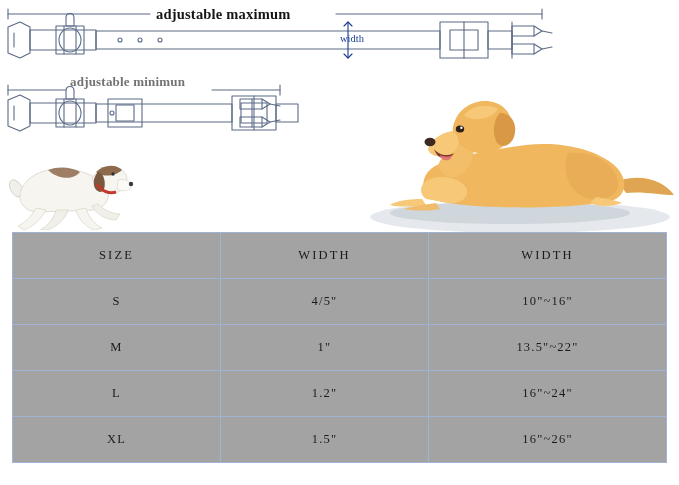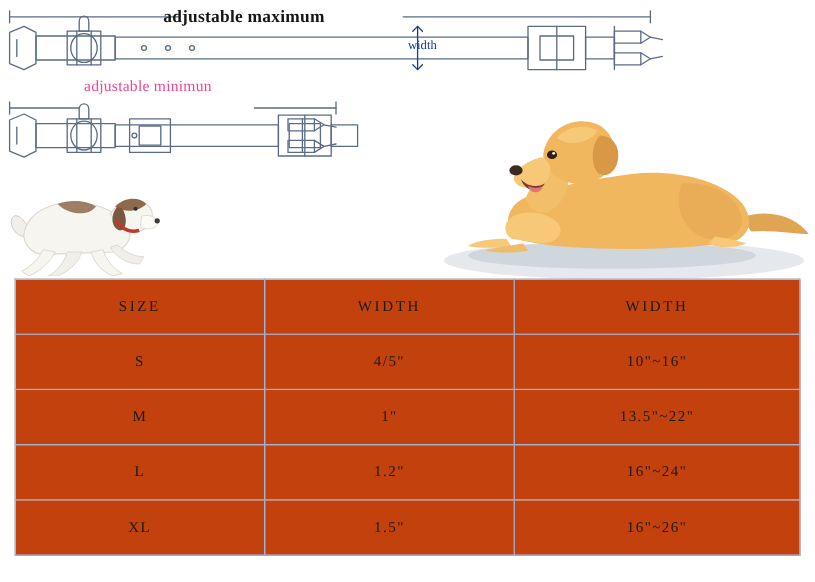--- a/index.html
+++ b/index.html
@@ -30,37 +30,37 @@
     width: 679px;
     height: 230px;
   }
   .svg-layer {
     position: absolute;
     left: 0;
     top: 0;
   }
   .label-max {
     position: absolute;
-    left: 136px;
+    left: 156px;
     top: 6px;
     font-family: "Liberation Serif", serif;
     font-weight: bold;
     font-size: 14.5px;
     color: #161616;
     letter-spacing: 0.2px;
     white-space: nowrap;
   }
   .label-min {
     position: absolute;
     left: 70px;
-    top: 64px;
-    font-family: "Liberation Serif", serif;
-    font-weight: normal;
+    top: 74px;
+    font-family: "Liberation Serif", serif;
+    font-weight: bold;
     font-size: 13px;
-    color: #ec4899;
+    color: #737373;
     letter-spacing: 0.2px;
     white-space: nowrap;
   }
   .label-width {
     position: absolute;
     left: 340px;
     top: 33px;
     font-family: "Liberation Serif", serif;
     font-size: 10.5px;
     color: #1a3d8f;
@@ -79,21 +79,21 @@
   .size-table th,
   .size-table td {
     border: 1px solid #9fb4d4;
     text-align: center;
     font-family: "Liberation Serif", serif;
     font-size: 12.5px;
     color: #1b1b1b;
     letter-spacing: 1.2px;
     height: 45px;
     padding: 0;
-    background: #c2410c;
+    background: #a3a3a3;
     font-weight: normal;
   }
   .size-table th {
     letter-spacing: 2.2px;
   }
   .col-size { width: 208px; }
   .col-width { width: 208px; }
   .col-length { width: 238px; }
 </style>
 </head>

